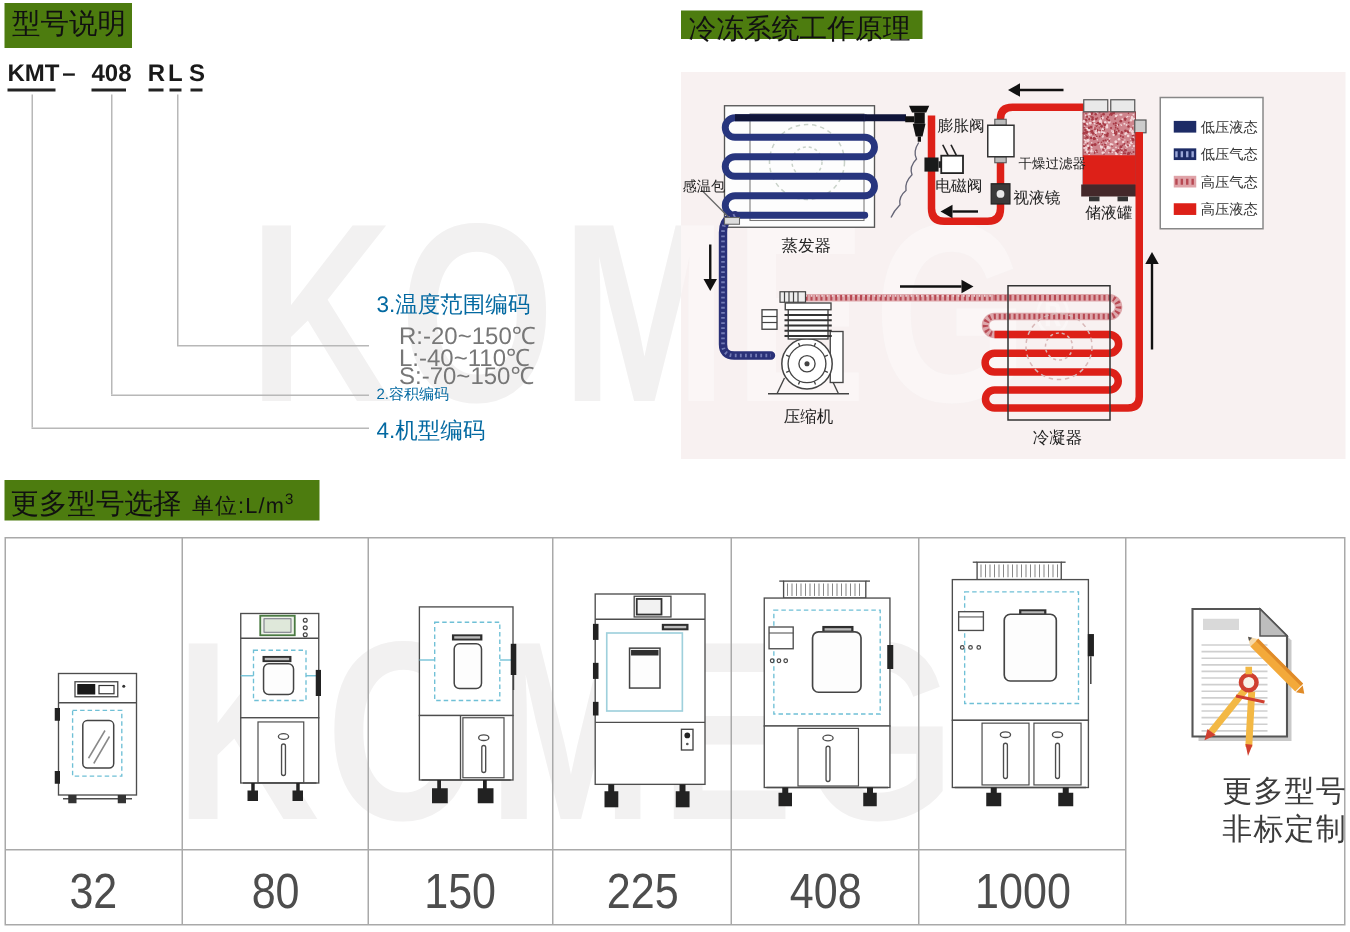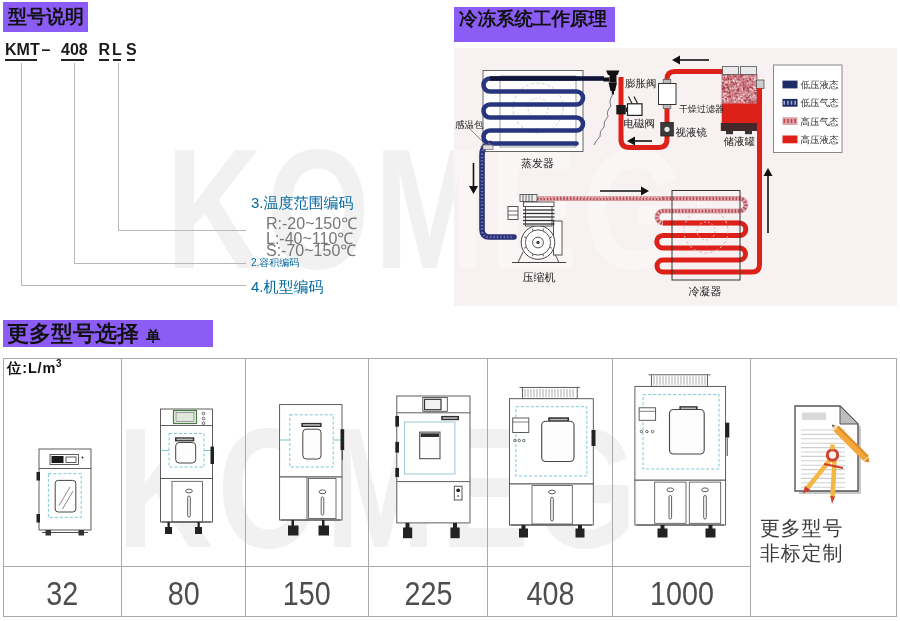--- a/index.html
+++ b/index.html
@@ -1,32 +1,32 @@
 <!DOCTYPE html>
 <html><head><meta charset="utf-8">
 <style>
 html,body{margin:0;padding:0}
 body{width:900px;height:621px;background:#fff;font-family:"Liberation Sans",sans-serif;position:relative;overflow:hidden}
 .abs{position:absolute}
-.hdr{position:absolute;background:#8b5cf6;color:#111;font-weight:bold}
+.hdr{position:absolute;background:#4d7c0f;color:#111;font-weight:normal}
 .wm{position:absolute;font-weight:bold;letter-spacing:6px;color:#f2f1f1;white-space:nowrap;line-height:1;transform:scaleX(0.78);transform-origin:left top}
 .lbl{position:absolute;color:#0369a1;font-size:15px;white-space:nowrap}
 .sm{position:absolute;color:#777;font-size:16px;white-space:nowrap}
 .ln{position:absolute;background:#b8b8b8}
 .num{position:absolute;font-size:33px;color:#4d4d4d;text-align:center;line-height:47px}
 </style></head><body>
 <div class="abs" style="left:454px;top:48px;width:443px;height:258px;background:#f8f1f1"></div>
 <div class="wm" style="left:166px;top:124px;font-size:170px">KOMEG<span style="font-size:40px;vertical-align:44px">®</span></div>
 <div class="wm" style="left:117px;top:403px;font-size:170px">KOMEG<span style="font-size:40px;vertical-align:44px">®</span></div>
 <div class="abs" style="left:454px;top:48px;width:443px;height:258px;overflow:hidden">
     <div class="wm" style="left:-288px;top:76px;font-size:170px;color:#fbf6f6">KOMEG<span style="font-size:40px;vertical-align:44px">®</span></div>
   </div>
 <div class="hdr" style="left:3px;top:2px;width:80px;height:30px;font-size:19px;line-height:30px;padding-left:5px">型号说明</div>
-<div class="hdr" style="left:454px;top:7px;width:156px;height:35px;font-size:18.5px;line-height:23px;padding-left:5px">冷冻系统工作原理</div>
-<div class="hdr" style="left:3px;top:320px;width:206px;height:27px;line-height:27px;padding-left:4px"><span style="font-size:22px">更多型号选择</span><span style="font-size:14.5px;letter-spacing:0.8px;margin-left:7px">单位:L/m<sup style="font-size:10px">3</sup></span></div>
+<div class="hdr" style="left:454px;top:7px;width:156px;height:19px;font-size:18.5px;line-height:23px;padding-left:5px">冷冻系统工作原理</div>
+<div class="hdr" style="left:3px;top:320px;width:206px;height:27px;line-height:27px;padding-left:4px"><span style="font-size:19px">更多型号选择</span><span style="font-size:14.5px;letter-spacing:0.8px;margin-left:7px">单位:L/m<sup style="font-size:10px">3</sup></span></div>
 <div class="abs" style="left:0;top:41px;font-weight:bold;font-size:16px;color:#1a1a1a">
     <span class="abs" style="left:5px">KMT</span>
     <span class="abs" style="left:41.5px">–</span>
     <span class="abs" style="left:61px">408</span>
     <span class="abs" style="left:98.5px">R</span>
     <span class="abs" style="left:112px">L</span>
     <span class="abs" style="left:126px">S</span>
   </div>
 <div class="abs" style="left:5px;top:59px;width:32px;height:1.6px;background:#222"></div>
 <div class="abs" style="left:61px;top:59px;width:23px;height:1.6px;background:#222"></div>
@@ -697,13 +697,13 @@
 <line x1="750.5" y1="358.5" x2="750.5" y2="616.5"></line>
 <line x1="3.5" y1="566.5" x2="750.5" y2="566.5"></line>
 </g>
 </svg>
 <div class="num" style="left:3px;top:570px;width:118.5px;transform:scaleX(0.87)">32</div>
 <div class="num" style="left:121.5px;top:570px;width:123.5px;transform:scaleX(0.87)">80</div>
 <div class="num" style="left:245px;top:570px;width:123.5px;transform:scaleX(0.87)">150</div>
 <div class="num" style="left:368.5px;top:570px;width:119.0px;transform:scaleX(0.87)">225</div>
 <div class="num" style="left:487.5px;top:570px;width:125.0px;transform:scaleX(0.87)">408</div>
 <div class="num" style="left:612.5px;top:570px;width:138.0px;transform:scaleX(0.87)">1000</div>
-<div class="abs" style="left:760px;top:516px;width:138px;text-align:left;font-size:20px;color:#3c3c3c;letter-spacing:0.8px;line-height:25px">更多型号<br>非标定制</div>
+<div class="abs" style="left:760px;top:516px;width:138px;text-align:right;font-size:20px;color:#3c3c3c;letter-spacing:0.8px;line-height:25px">更多型号<br>非标定制</div>
 
 </body></html>

